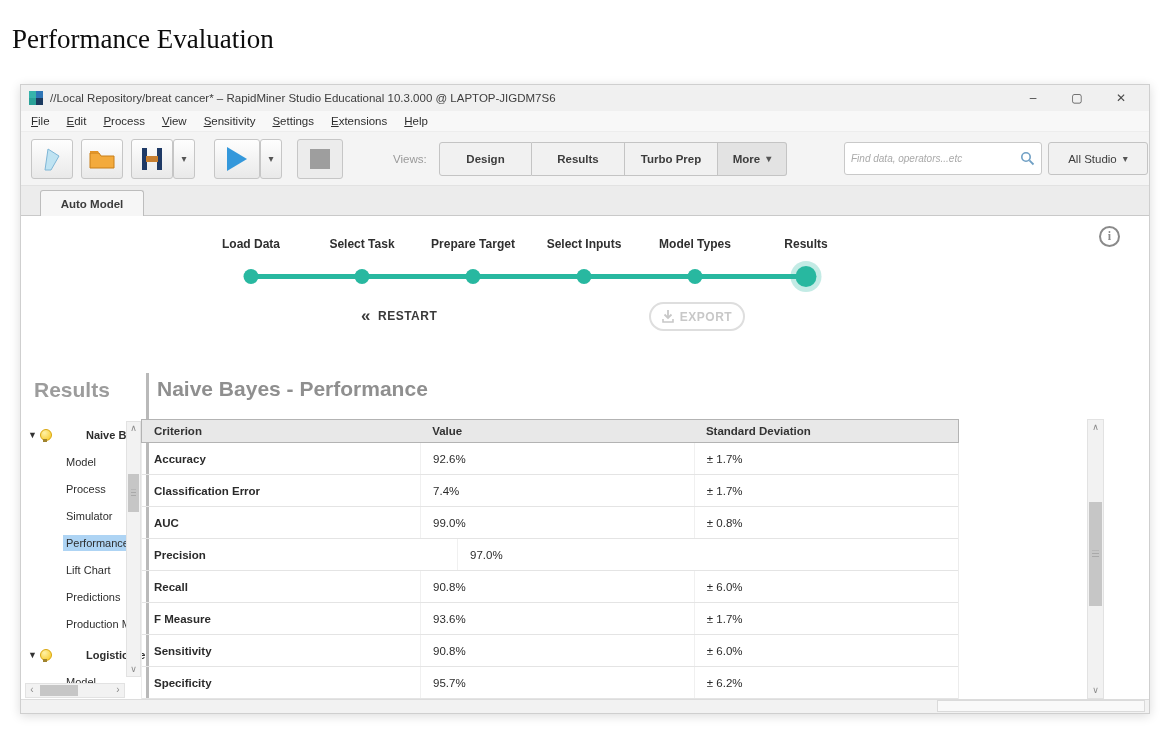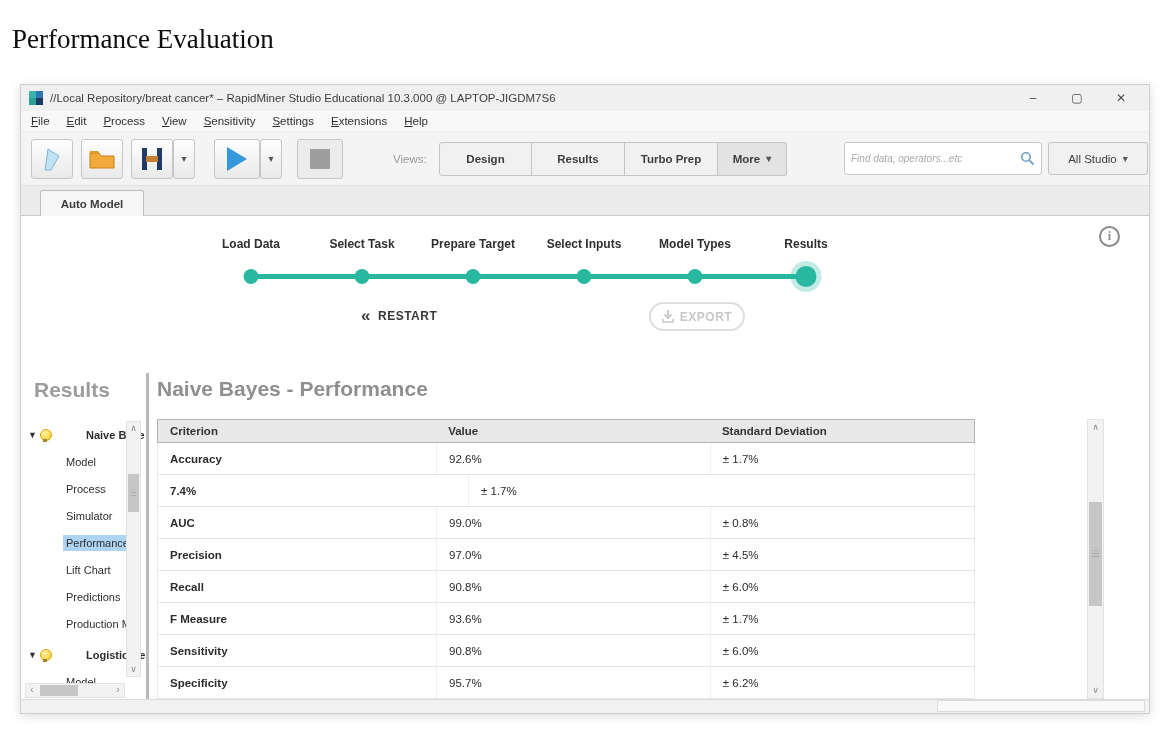--- a/index.html
+++ b/index.html
@@ -121,21 +121,21 @@
     background:repeating-linear-gradient(#a9a9a9 0 1px, transparent 1px 3px); }
   .hscroll { position:absolute; background:#f2f2f2; border:1px solid #e2e2e2; }
   .hsb-arrow { position:absolute; top:0; height:100%; width:12px; text-align:center; font-size:10px;
     color:#8a8a8a; line-height:12px; }
   .hsb-thumb { position:absolute; top:1px; bottom:1px; background:#c6c6c6; }
 
   .divider { position:absolute; left:125px; top:288px; width:3px; height:326px; background:#b9b9b9; }
 
   
   .main-title { position:absolute; left:136px; top:292px; font-size:21px; font-weight:bold; color:#8f8f8f; }
-  .ptable { position:absolute; left:136px; top:334px; width:818px; height:280px; }
+  .ptable { position:absolute; left:120px; top:334px; width:818px; height:280px; }
   .thead { position:absolute; left:0; top:0; width:100%; height:24px; background:#e8e8e8;
     border:1px solid #b3b3b3; display:flex; align-items:center; font-size:11.5px; font-weight:bold; color:#333; }
   .th { padding-left:12px; }
   .tbody { position:absolute; left:0; top:24px; width:100%; height:256px; overflow:hidden;
     border-left:1px solid #ececec; border-right:1px solid #ececec; }
   .trow { position:absolute; left:0; width:100%; height:32px; border-bottom:1px solid #e4e4e4;
     display:flex; align-items:center; font-size:11.5px; color:#2b2b2b; }
   .td { padding-left:12px; border-left:1px solid #f0f0f0; height:100%; display:flex; align-items:center; }
   .td:first-child { border-left:none; font-weight:bold; }
   .colw1 { width:315px; } .colw2 { width:310px; } .colw3 { width:299px; }
@@ -339,32 +339,32 @@
       <span class="th colw2">Value</span>
       <span class="th colw3">Standard Deviation</span>
     </div>
     <div class="tbody">
       <div class="trow" style="top:0">
         <span class="td colw1">Accuracy</span>
         <span class="td colw2">92.6%</span>
         <span class="td colw3">± 1.7%</span>
       </div>
       <div class="trow" style="top:32px">
+        <span class="td colw1">Classification Error</span>
         <span class="td colw2">7.4%</span>
         <span class="td colw3">± 1.7%</span>
       </div>
       <div class="trow" style="top:64px">
         <span class="td colw1">AUC</span>
         <span class="td colw2">99.0%</span>
         <span class="td colw3">± 0.8%</span>
       </div>
       <div class="trow" style="top:96px">
         <span class="td colw1">Precision</span>
         <span class="td colw2">97.0%</span>
-        <span class="td colw3">± 4.5%</span>
       </div>
       <div class="trow" style="top:128px">
         <span class="td colw1">Recall</span>
         <span class="td colw2">90.8%</span>
         <span class="td colw3">± 6.0%</span>
       </div>
       <div class="trow" style="top:160px">
         <span class="td colw1">F Measure</span>
         <span class="td colw2">93.6%</span>
         <span class="td colw3">± 1.7%</span>

